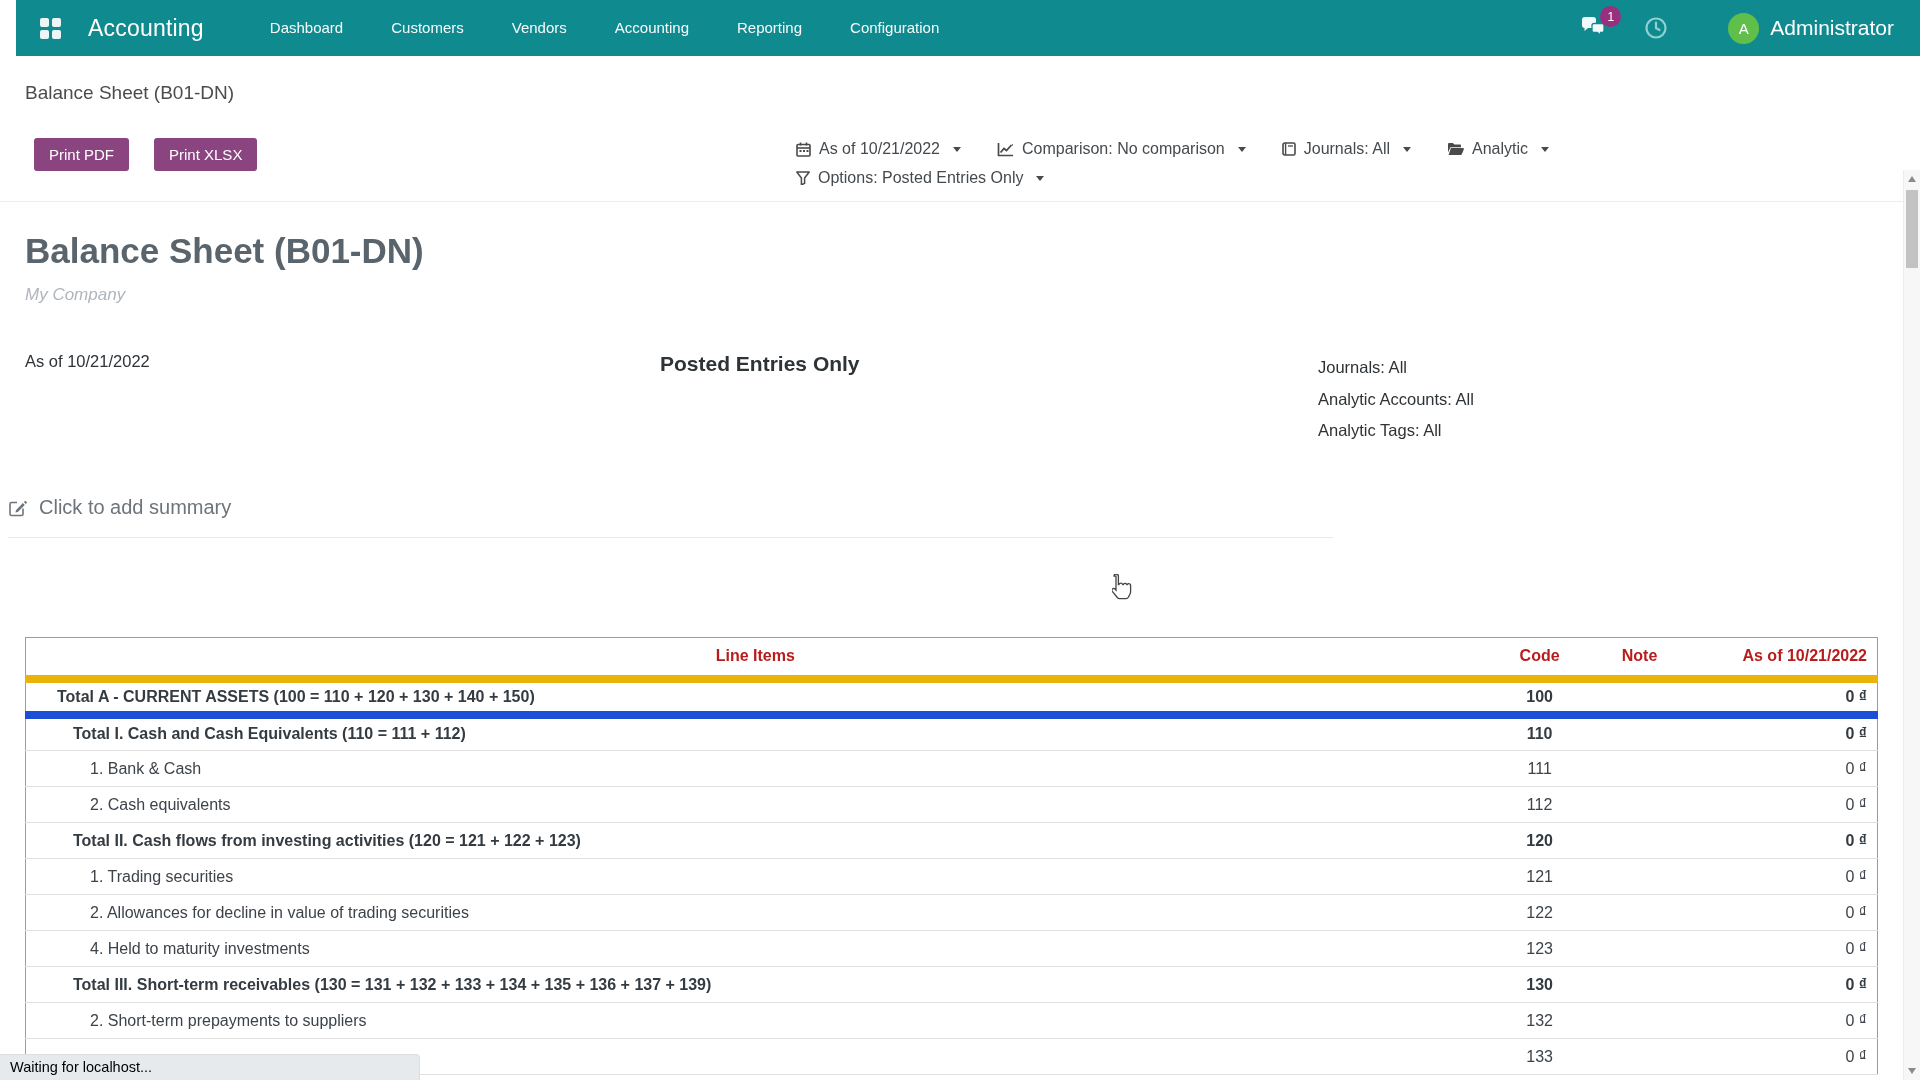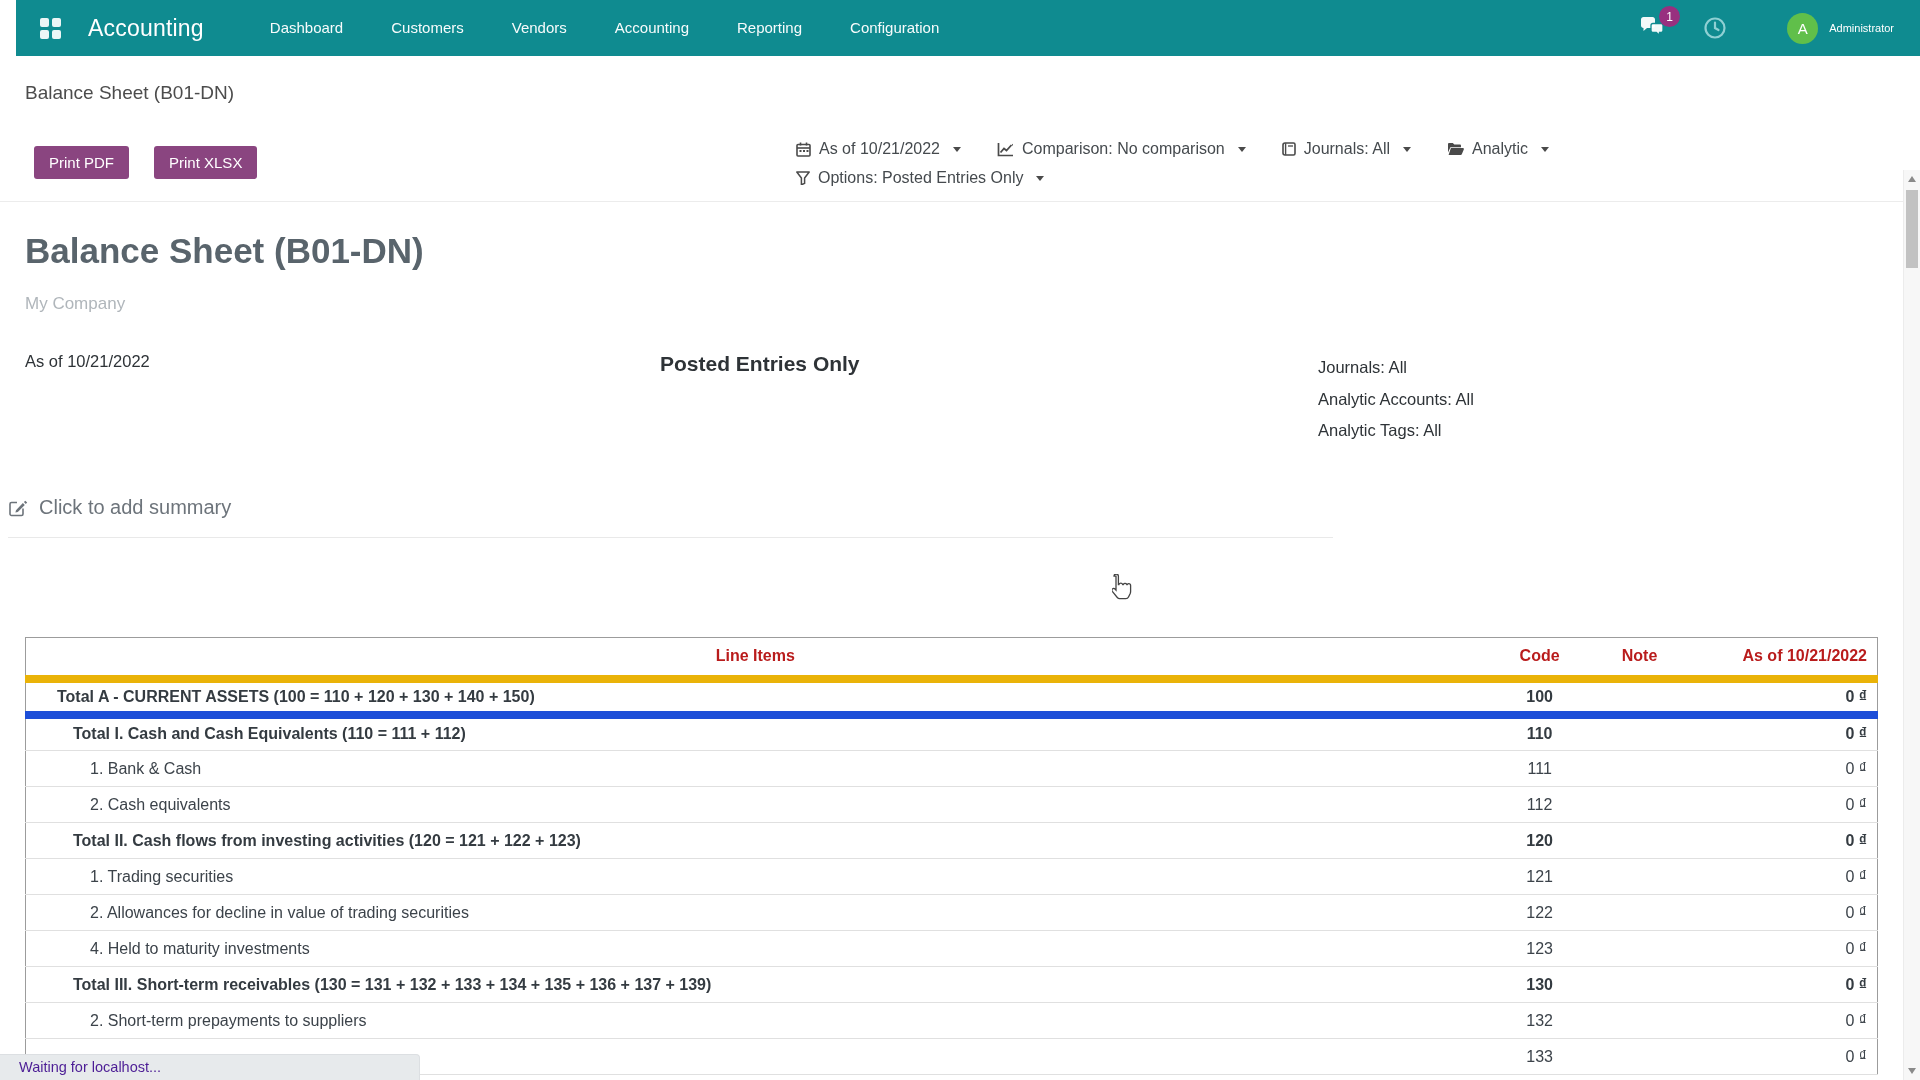--- a/index.html
+++ b/index.html
@@ -18,37 +18,37 @@
   .apps-icon{margin-left:24px;width:21px;height:21px;display:grid;grid-template-columns:9px 9px;grid-template-rows:9px 9px;gap:3px;cursor:pointer;}
   .apps-icon span{background:rgba(255,255,255,.92);border-radius:2px;}
   .brand{font-size:23px;font-weight:500;margin-left:27px;letter-spacing:.2px;cursor:pointer;}
   .nav-items{display:flex;margin-left:42px;}
   .nav-item{padding:16px 24px;font-size:15px;line-height:56px;cursor:pointer;color:rgba(255,255,255,.97);}
   .top-right{margin-left:auto;display:flex;align-items:center;}
   .chat-wrap{position:relative;width:30px;height:26px;cursor:pointer;}
   .badge{position:absolute;top:-9px;right:-11px;width:21px;height:21px;border-radius:50%;background:var(--badge);color:#fff;font-size:12px;display:flex;align-items:center;justify-content:center;}
   .clock-wrap{margin-left:34px;cursor:pointer;display:flex;}
   .avatar{width:31px;height:31px;border-radius:50%;background:var(--avatar);color:#fff;font-size:15px;display:flex;align-items:center;justify-content:center;margin-left:60px;cursor:pointer;}
-  .username{font-size:11px;margin:0 26px 0 11px;cursor:pointer;}
+  .username{font-size:21px;margin:0 26px 0 11px;cursor:pointer;}
 
   
   .control-panel{position:absolute;top:56px;left:0;right:0;height:146px;background:#fff;border-bottom:1px solid #ececec;}
   .breadcrumb{position:absolute;left:25px;top:26px;font-size:19px;color:#4c4c4c;cursor:pointer;}
-  .btns{position:absolute;left:34px;top:90px;display:flex;gap:25px;}
+  .btns{position:absolute;left:34px;top:82px;display:flex;gap:25px;}
   .btn{background:var(--purple);color:#fff;font-size:15px;padding:8px 15px;border-radius:3px;border:none;cursor:pointer;font-family:inherit;}
   .filters{position:absolute;left:796px;top:84px;font-size:16px;color:#454a4e;}
   .filter-row{display:flex;align-items:center;gap:36px;}
   .filter-row.second{margin-top:11px;}
   .filter{display:flex;align-items:center;gap:8px;cursor:pointer;white-space:nowrap;}
   .filter svg{flex:0 0 auto;}
   .caret{width:0;height:0;border-left:4.5px solid transparent;border-right:4.5px solid transparent;border-top:5.5px solid #4a4a4a;margin-left:5px;}
 
   
   .report-title{position:absolute;left:25px;top:231px;font-size:35px;font-weight:600;color:#59646c;}
-  .company{position:absolute;left:25px;top:294px;font-size:17px;color:#b0b6bb;}
+  .company{position:absolute;left:25px;top:285px;font-size:17px;color:#b0b6bb;font-style:italic;}
   .info-left{position:absolute;left:25px;top:352px;font-size:16.5px;color:#2e3337;}
   .info-center{position:absolute;left:660px;top:352px;font-size:21px;color:#2e3337;font-weight:bold;}
   .info-right{position:absolute;left:1318px;top:352px;font-size:16.5px;color:#2e3337;line-height:31.5px;}
   .summary{position:absolute;left:8px;top:496px;display:flex;align-items:center;gap:11px;font-size:20px;color:#6d747b;cursor:pointer;}
   .summary-line{position:absolute;left:8px;top:537px;width:1325px;border-bottom:1px solid #e9e9e9;}
 
   
   .report-table{position:absolute;left:25px;top:637px;width:1853px;border-collapse:collapse;background:#fff;font-size:16px;color:#3c434a;border:1px solid #9c9c9c;}
   .report-table th{height:41px;font-weight:700;color:#b91c1c;border-bottom:8px solid #eab308;}
   th.col-line{width:1460px;text-align:center;}
@@ -67,21 +67,21 @@
   td.cell-label{cursor:pointer;}
 
   
   .scrollbar{position:absolute;top:170px;right:0;bottom:0;width:17px;background:#f7f7f7;border-left:1px solid #ececec;}
   .sb-arrow{position:absolute;left:4px;width:0;height:0;border-left:4.5px solid transparent;border-right:4.5px solid transparent;}
   .sb-up{top:6px;border-bottom:6px solid #8a8a8a;}
   .sb-down{bottom:6px;border-top:6px solid #8a8a8a;}
   .sb-thumb{position:absolute;top:20px;left:2px;width:12px;height:78px;background:#c2c2c2;cursor:pointer;}
 
   
-  .toast{position:absolute;left:0;bottom:0;width:420px;height:26px;background:#e7eaec;border:1px solid #dcdfe2;border-left:none;border-bottom:none;border-top-right-radius:4px;font-size:14.5px;color:#4c1d95;line-height:25px;padding-left:19px;}
+  .toast{position:absolute;left:0;bottom:0;width:420px;height:26px;background:#e7eaec;border:1px solid #dcdfe2;border-left:none;border-bottom:none;border-top-right-radius:4px;font-size:14.5px;color:#000000;line-height:25px;padding-left:10px;}
   .cursor{position:absolute;left:1112px;top:574px;pointer-events:none;}
 </style>
 </head>
 <body>
 
 <div id="app">
 
   <header class="topbar">
     <div class="apps-icon">
         <span></span>

